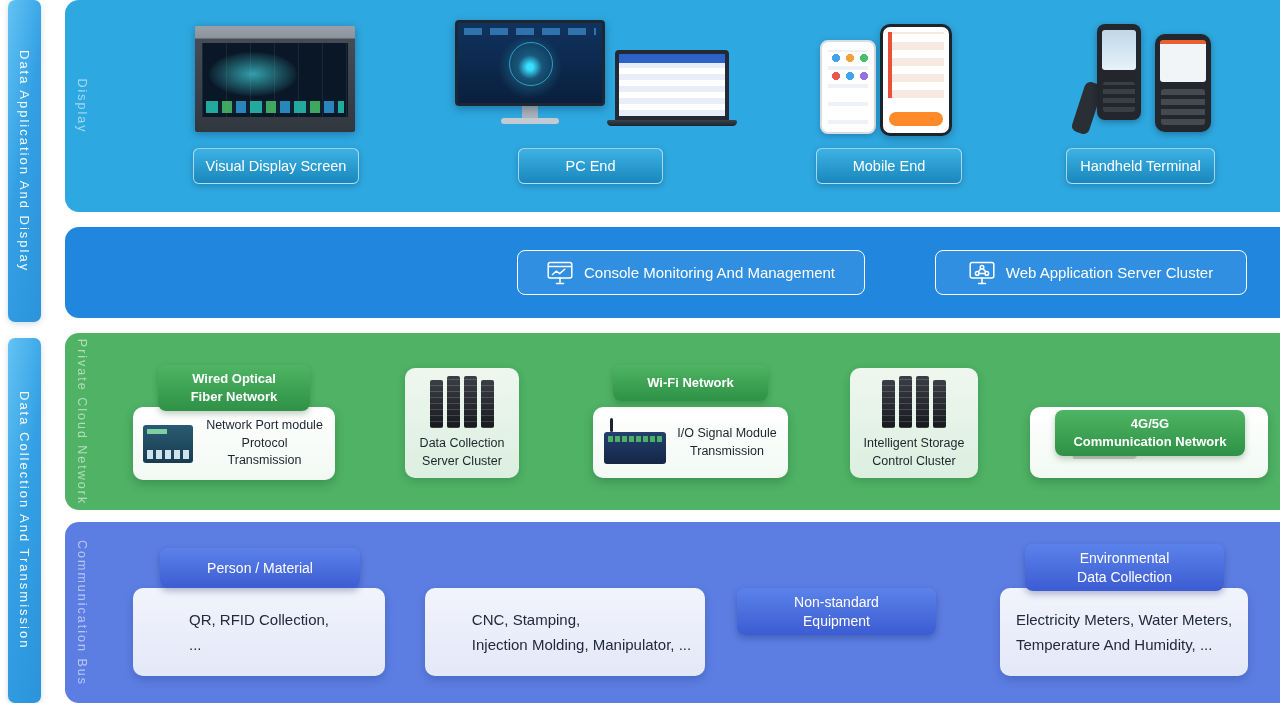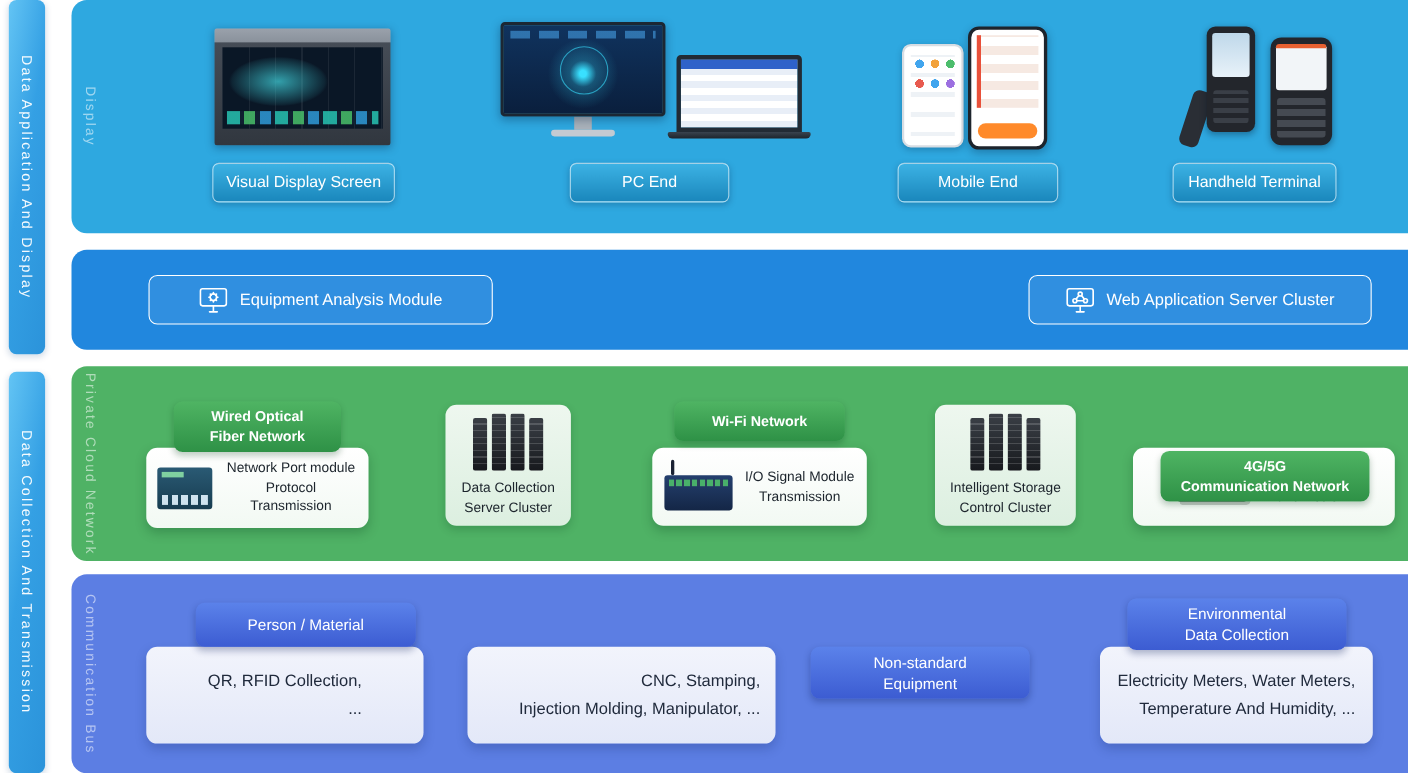--- a/index.html
+++ b/index.html
@@ -245,31 +245,31 @@
   .img-serial::after { content:""; position:absolute; right:5px; top:8px; width:18px; height:6px; background:#c9d2da; }
 
   
   .bus-header {
     position:absolute; z-index:2; box-sizing:border-box;
     background:linear-gradient(180deg,#5b82ea,#3c5cd2);
     border-radius:8px; color:#fff; font-size:14px; line-height:1.3;
     display:flex; align-items:center; justify-content:center; text-align:center;
     white-space:pre-line; box-shadow:0 3px 7px rgba(10,25,90,.3);
   }
-  .bh1 { left:113px;  top:26px; width:200px; height:40px; }
+  .bh1 { left:95px;  top:26px; width:200px; height:40px; }
   .bh2 { left:383px; top:26px; width:200px; height:40px; }
   .bh3 { left:672px; top:22px; width:199px; height:47px;margin-top:44px; }
   .bh4 { left:960px; top:22px; width:199px; height:47px; }
 
   .bus-card {
     position:absolute; z-index:1; border-radius:10px;
     background:linear-gradient(180deg,#f2f4fc,#e3e8f8);
     box-shadow:0 4px 10px rgba(15,30,90,.22);
     display:flex; align-items:center; justify-content:center;
-    white-space:pre-line; text-align:right;
+    white-space:pre-line; text-align:left;
     color:#202a3c; font-size:15px; line-height:1.7;
   }
   .bc1 { left:68px;  top:66px; width:252px; height:88px; }
   .bc2 { left:360px; top:66px; width:247px; height:88px;padding-left:33px; }
   .bc3 { left:645px; top:66px; width:250px; height:88px; }
   .bc4 { left:935px; top:66px; width:248px; height:88px; }
 </style>
 </head>
 <body>
 
@@ -308,34 +308,34 @@
     </div>
     <div class="img-hh2"></div>
 
     <div class="disp-btn db1">Visual Display Screen</div>
     <div class="disp-btn db3">Mobile End</div>
     <div class="disp-btn db2">PC End</div>
     <div class="disp-btn db4">Handheld Terminal</div>
   </section>
 
   <section class="band band-modules">
-    <div class="module-btn mb1">
+
+    <div class="module-btn mb2">
       <span class="module-icon">
         <svg width="26" height="24" viewBox="0 0 26 24">
             <g fill="none" stroke="#fff" stroke-width="1.5" stroke-linecap="round">
           <rect x="1.2" y="1.5" width="23.6" height="15.5" rx="2"></rect>
+          <path d="M1.5 5.6h23"></path>
+          <path d="M5.5 13.5l3.8-3.3 3.4 2.4 5-4.4"></path>
           <path d="M9.5 22.5h7M13 17v5.5"></path>
-          <circle cx="13" cy="9.2" r="3"></circle>
-          <path d="M13 4.9v1.3M13 12.2v1.3M8.9 9.2h1.3M15.8 9.2h1.3M10.2 6.4l.9.9M15.8 6.4l-.9.9M10.2 12l.9-.9M15.8 12l-.9-.9"></path>
         </g>
           </svg>
       </span>
-      <span class="module-text">Equipment Analysis Module</span>
-    </div>
-
+      <span class="module-text">Console Monitoring And Management</span>
+    </div>
 
     <div class="module-btn mb3">
       <span class="module-icon">
         <svg width="26" height="24" viewBox="0 0 26 24">
             <g fill="none" stroke="#fff" stroke-width="1.5" stroke-linecap="round">
           <rect x="1.2" y="1.5" width="23.6" height="15.5" rx="2"></rect>
           <circle cx="13" cy="6.3" r="1.8"></circle>
               <circle cx="8.2" cy="12.4" r="1.8"></circle>
               <circle cx="17.8" cy="12.4" r="1.8"></circle>
           <path d="M11.8 7.7l-2.4 3M14.2 7.7l2.4 3M10.1 12.4h5.8"></path>

